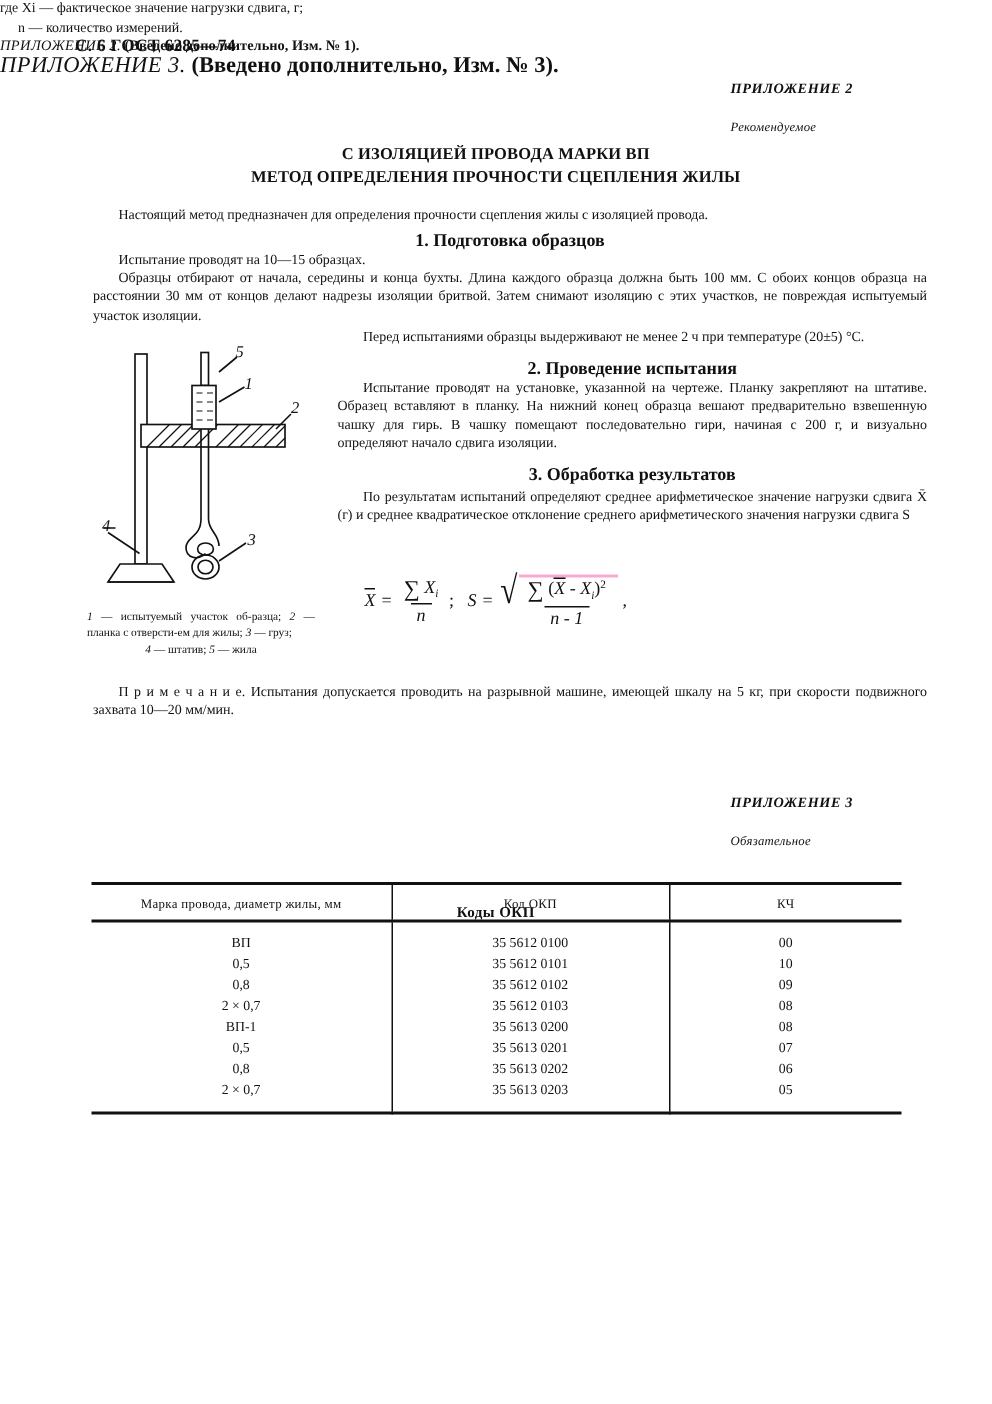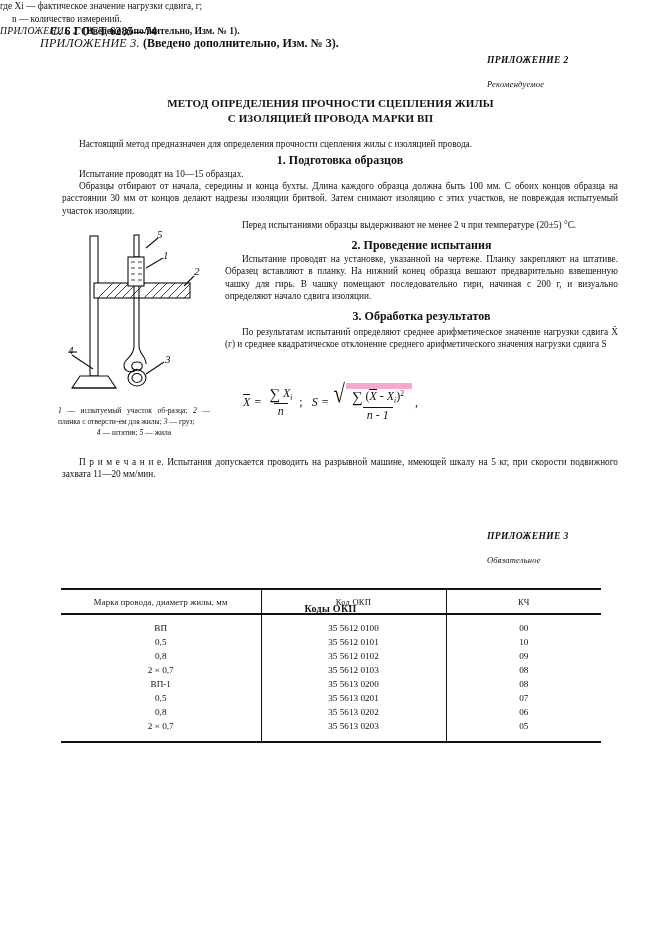--- a/index.html
+++ b/index.html
@@ -96,21 +96,21 @@
   #sec3-p1         { left: 225px; top: 326px; width: 393px; }
 
   #formula-where   { left: 243px; top: 412px; width: 375px; font-size: 9.3px; line-height: 1.35;}
   #formula-where .wl2 { padding-left: 12px; display:block; }
 
   #note-para       { left: 62px; top: 456px; width: 556px; }
   #appendix2-note  { left: 82px; top: 494px; width: 536px; font-size: 9.6px; }
   #appendix2-note .ital { font-style: italic; font-weight: normal; letter-spacing:0.3px;}
   #appendix2-note .bold { font-weight: bold; }
 
-  #appendix3-note  { left: 82px; top: 760px; width: 536px; font-size: 12px; padding-left: 40px; }
+  #appendix3-note  { left: 82px; top: 760px; width: 536px; font-size: 15px; }
   #appendix3-note .ital { font-style: italic; font-weight: normal; letter-spacing:0.3px;}
   #appendix3-note .bold { font-weight: bold; }
 
   #okp-title {
     position: absolute;
     left: 0; right: 0;
     top: 574px;
     text-align: center;
     font-weight: bold;
     font-size: 10px;
@@ -152,21 +152,21 @@
     display: inline-flex;
     align-items: stretch;
   }
   .rad-sign {
     font-size: 26px;
     line-height: 0.82;
     transform: scaleX(0.8);
     margin-right: -1px;
   }
   .rad-body {
-    border-top: 6px solid #f9a8d4;
+    border-top: 2px solid #f9a8d4;
     padding: 1px 4px 0 2px;
     display: inline-flex;
     align-items: center;
   }
 
   
   #figure {
     position: absolute;
     left: 58px;
     top: 228px;
@@ -223,22 +223,22 @@
 <div class="page">
 
   <div class="running-head" id="running-head">С. 6 ГОСТ 6285—74</div>
 
   <div class="appendix-marker" id="appendix2-marker">
     <div class="am-title">ПРИЛОЖЕНИЕ 2</div>
     <div class="am-sub">Рекомендуемое</div>
   </div>
 
   <div class="doc-title">
+    <div>С ИЗОЛЯЦИЕЙ ПРОВОДА МАРКИ ВП</div>
     <div>МЕТОД ОПРЕДЕЛЕНИЯ ПРОЧНОСТИ СЦЕПЛЕНИЯ ЖИЛЫ</div>
-    <div>С ИЗОЛЯЦИЕЙ ПРОВОДА МАРКИ ВП</div>
   </div>
 
   <div class="para indent" id="intro-para">Настоящий метод предназначен для определения прочности сцепления жилы с изоляцией провода.</div>
 
   <div class="section-head" id="sec1-head">1. Подготовка образцов</div>
   <div class="para indent nojust" id="sec1-p1">Испытание проводят на 10—15 образцах.</div>
   <div class="para indent" id="sec1-p2">Образцы отбирают от начала, середины и конца бухты. Длина каждого образца должна быть 100 мм. С обоих концов образца на расстоянии 30 мм от концов делают надрезы изоляции бритвой. Затем снимают изоляцию с этих участков, не повреждая испытуемый участок изоляции.</div>
   <div class="para indent" id="sec1-p3">Перед испытаниями образцы выдерживают не менее 2 ч при температуре (20±5) °С.</div>
 
   <div class="section-head" id="sec2-head">2. Проведение испытания</div>
@@ -358,21 +358,21 @@
         <text x="10" y="126">4</text>
       </g>
     </svg>
   </div>
 
   <div id="fig-caption">
     <span class="fnum">1</span><span> — испытуемый  участок об-</span><span>разца; </span><span class="fnum">2</span><span> — планка с отверсти-</span><span>ем   для   жилы;   </span><span class="fnum">3</span><span> —   груз;</span>
     <span class="last"><span class="fnum">4</span><span> — штатив; </span><span class="fnum">5</span><span> — жила</span></span>
   </div>
 
-  <div class="para indent" id="note-para">П р и м е ч а н и е.  Испытания допускается проводить на разрывной машине, имеющей шкалу на 5 кг, при скорости подвижного захвата 11—20 мм/мин.</div>
+  <div class="para indent" id="note-para">П р и м е ч а н и е.  Испытания допускается проводить на разрывной машине, имеющей шкалу на 5 кг, при скорости подвижного захвата 10—20 мм/мин.</div>
 
   <div id="appendix2-note">
     <span class="ital">ПРИЛОЖЕНИЕ 2.</span>
     <span class="bold">(Введено дополнительно, Изм. № 1).</span>
   </div>
 
   <div class="appendix-marker" id="appendix3-marker">
     <div class="am-title">ПРИЛОЖЕНИЕ 3</div>
     <div class="am-sub">Обязательное</div>
   </div>

